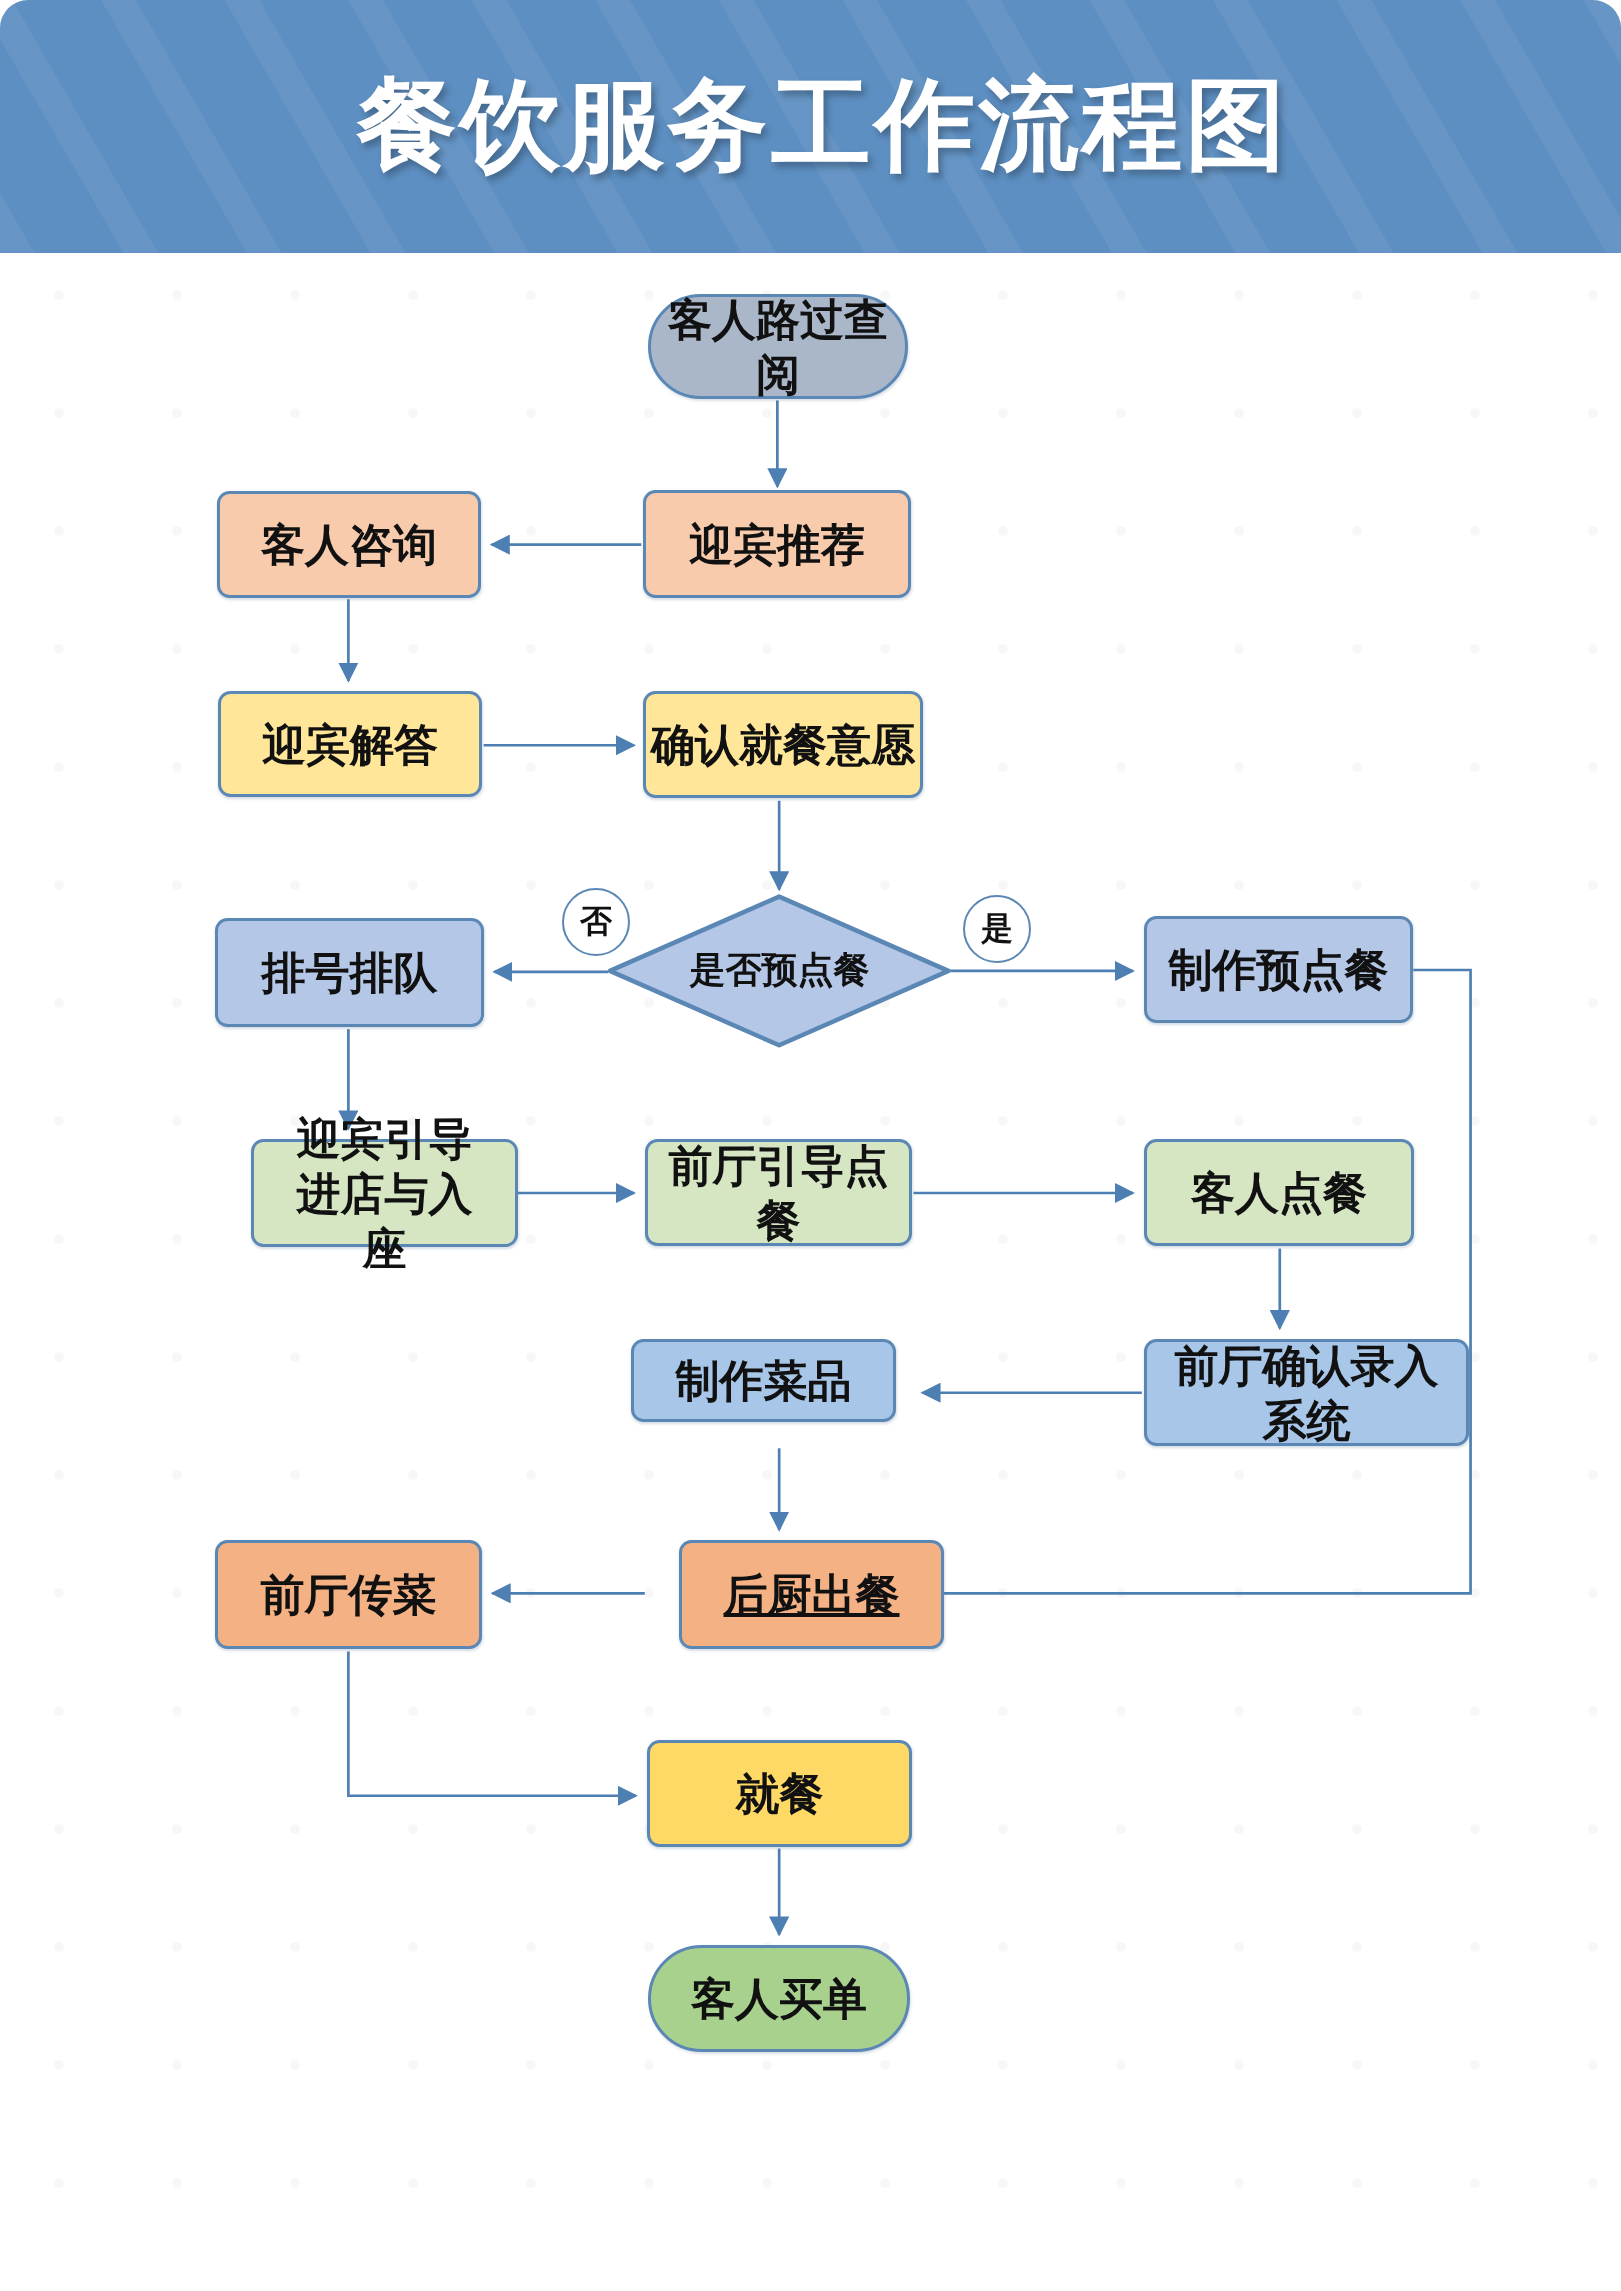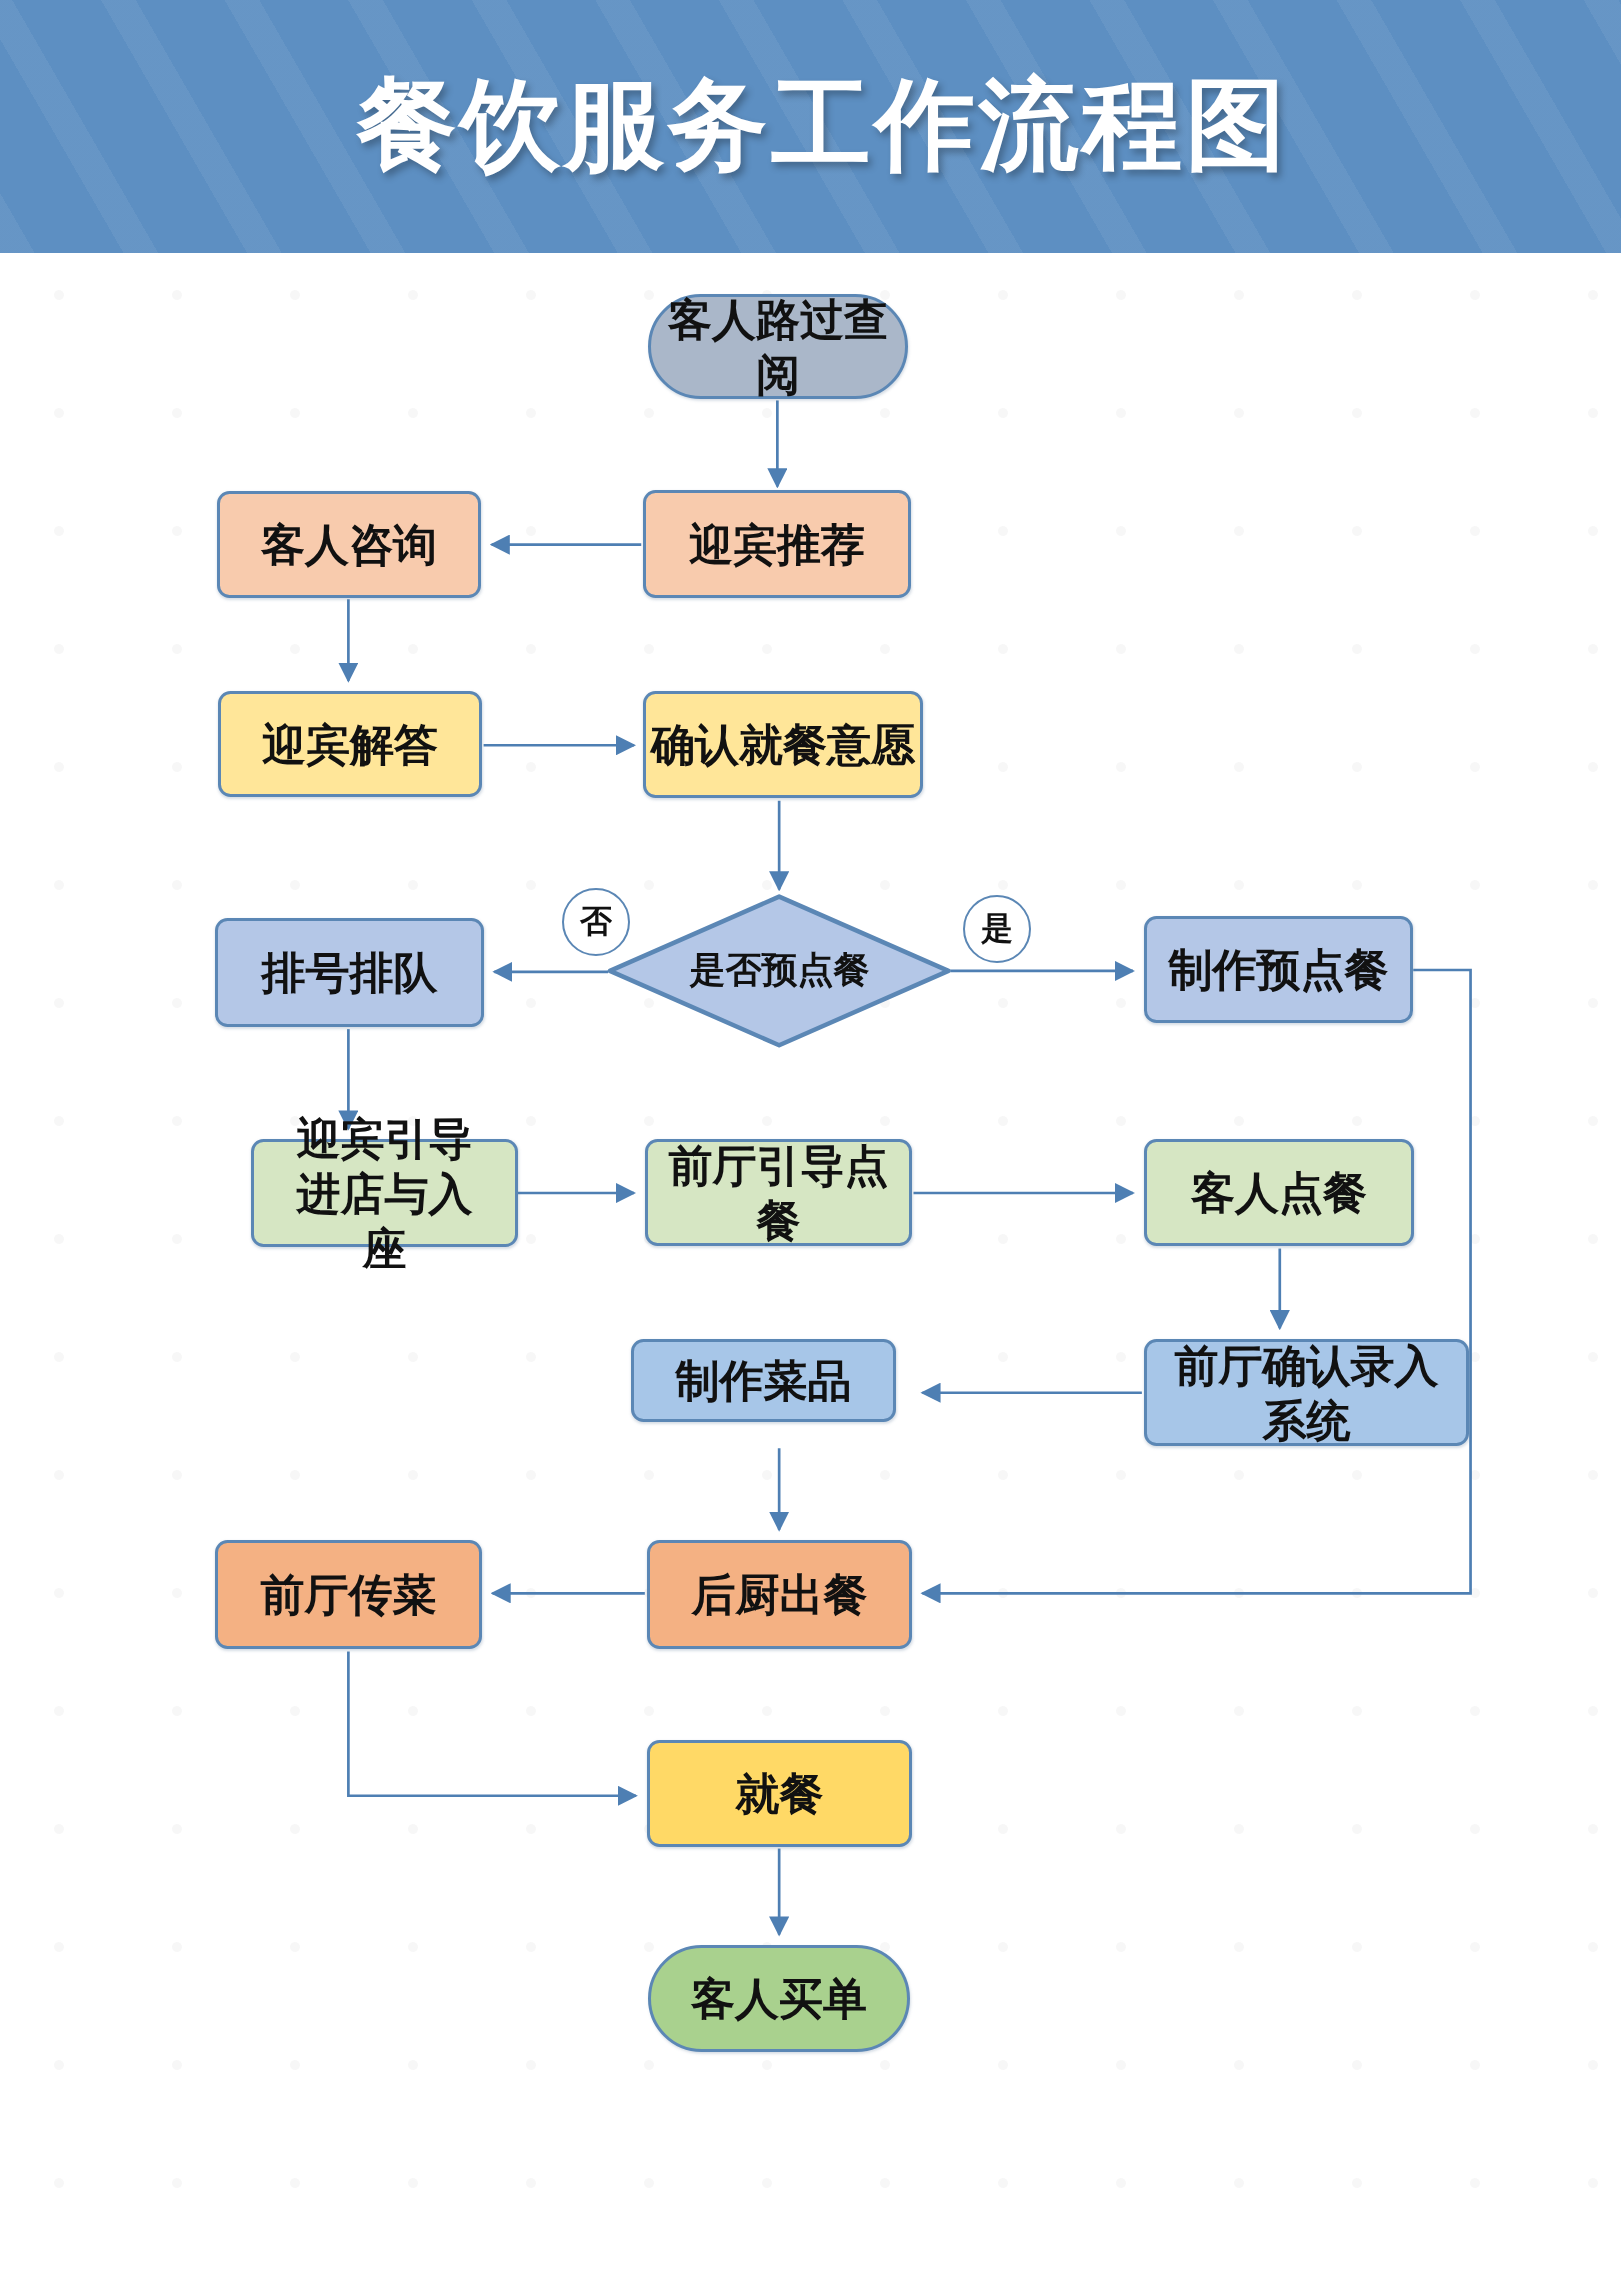--- a/index.html
+++ b/index.html
@@ -1,20 +1,20 @@
 <!DOCTYPE html>
 <html style="font-size:14.3px"><head>
 <meta charset="utf-8">
 <style>
   html,body{margin:0;padding:0;background:#ffffff;}
   body{font-family:"Liberation Sans","DejaVu Sans",sans-serif;}
   .canvas{
     position:relative;width:1621px;height:2292px;background:#ffffff;
     background-image:radial-gradient(circle,#f7f7f7 4.5px,rgba(255,255,255,0) 5.4px);
-    background-size:118px 118px;overflow:hidden;
+    background-size:118px 118px;overflow:hidden;border-radius:28px;
   }
   .header{
     position:absolute;left:0;top:0;width:1621px;height:253px;
     background:repeating-linear-gradient(60deg,rgba(255,255,255,0.06) 0 30px,rgba(255,255,255,0) 30px 107px),#5d8fc2;
     display:flex;align-items:center;justify-content:center;
   }
   .title{
     color:#ffffff;font-size:100px;font-weight:900;letter-spacing:3.6px;
     text-shadow:3.6px 4.5px 7.2px rgba(0,0,0,0.28);white-space:nowrap;transform:translateX(12.5px);
   }
@@ -106,21 +106,21 @@
   <div class="node fill-green" style="left:215px;top:1139px;width:267px;height:108px;padding:0 23px;margin-left:36px;">迎宾引导进店与入座</div>
 
   <div class="node fill-green" style="left:645px;top:1139px;width:267px;height:107px;">前厅引导点餐</div>
 
   <div class="node fill-green" style="left:1144px;top:1139px;width:270px;height:107px;">客人点餐</div>
 
   <div class="node fill-blue2" style="left:1144px;top:1339px;width:325px;height:107px;padding:0 23px;">前厅确认录入系统</div>
 
   <div class="node fill-blue2" style="left:631px;top:1339px;width:265px;height:83px;">制作菜品</div>
 
-  <div class="node fill-orange" style="left:647px;top:1540px;width:265px;height:109px;">后厨出餐</div>
+  <div class="node fill-orange" style="left:679px;top:1540px;width:265px;height:109px;text-decoration:underline;">后厨出餐</div>
 
   <div class="node fill-orange" style="left:215px;top:1540px;width:267px;height:109px;">前厅传菜</div>
 
   <div class="node fill-gold" style="left:647px;top:1740px;width:265px;height:107px;">就餐</div>
 
   <div class="node stadium fill-greendark" style="left:648px;top:1945px;width:262px;height:107px;">客人买单</div>
 
 </div>
 
 

